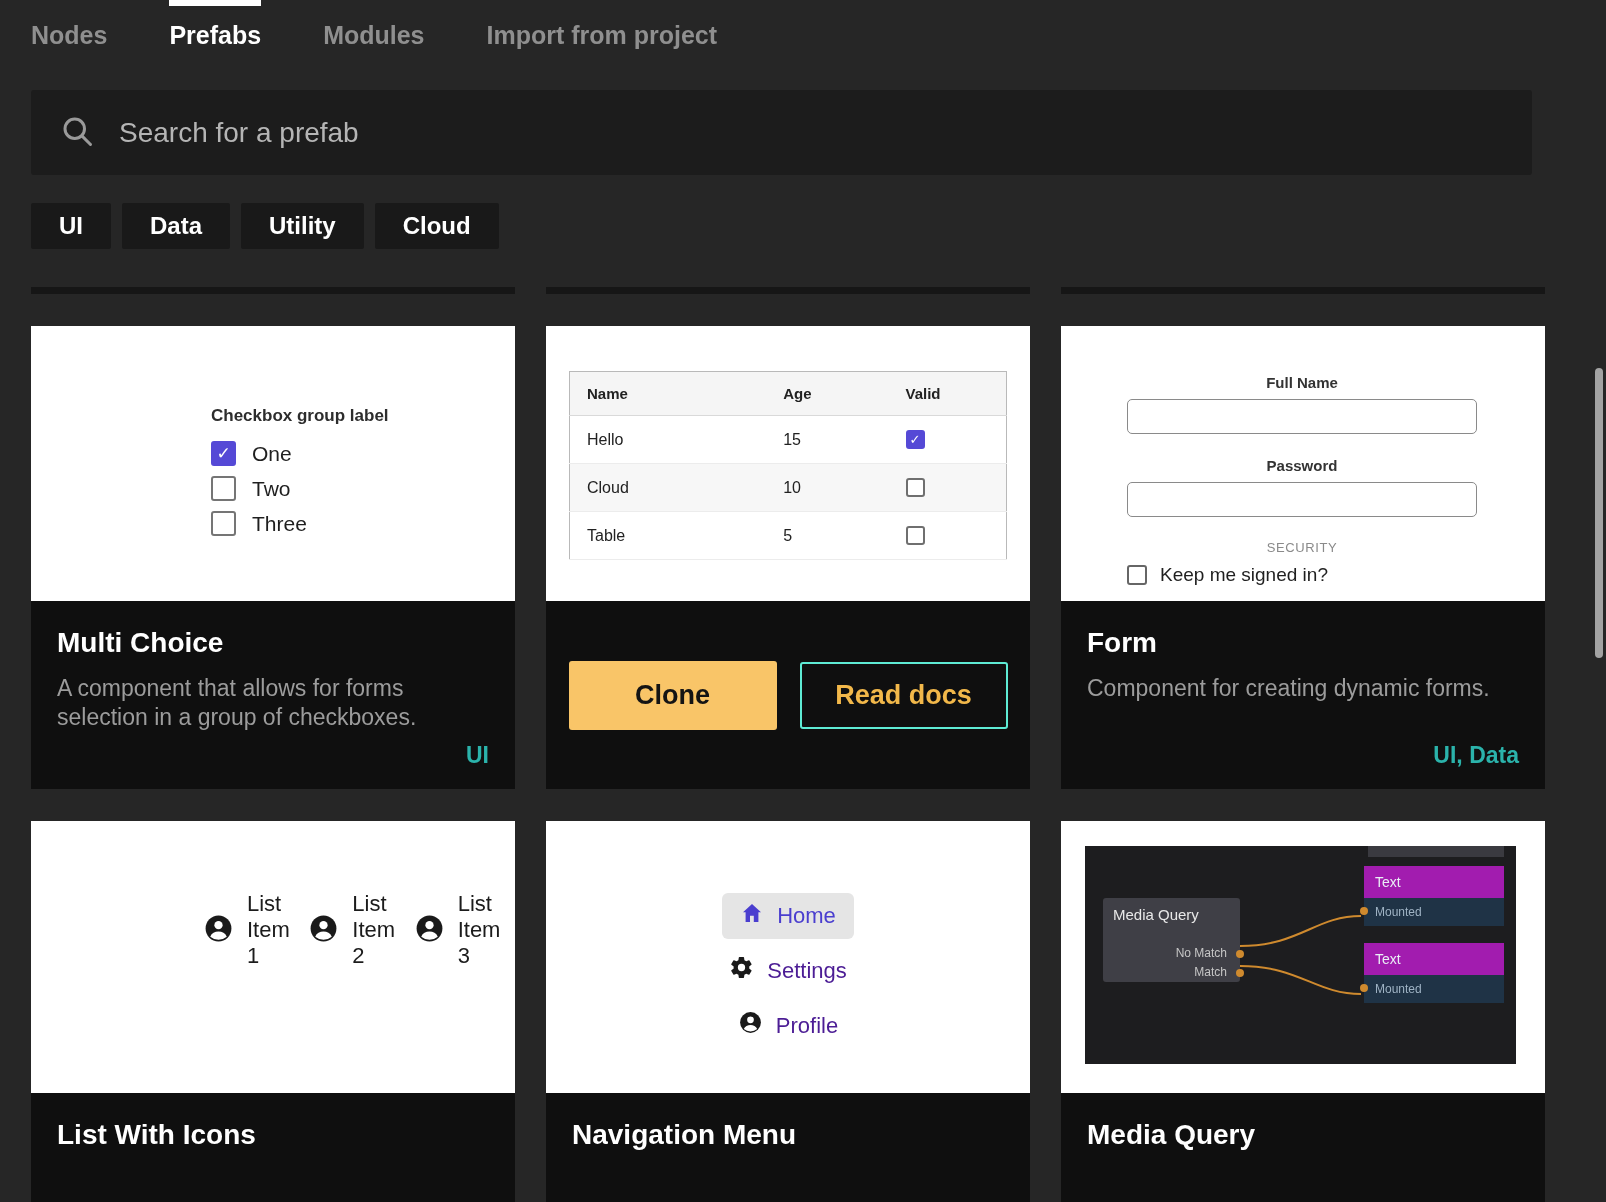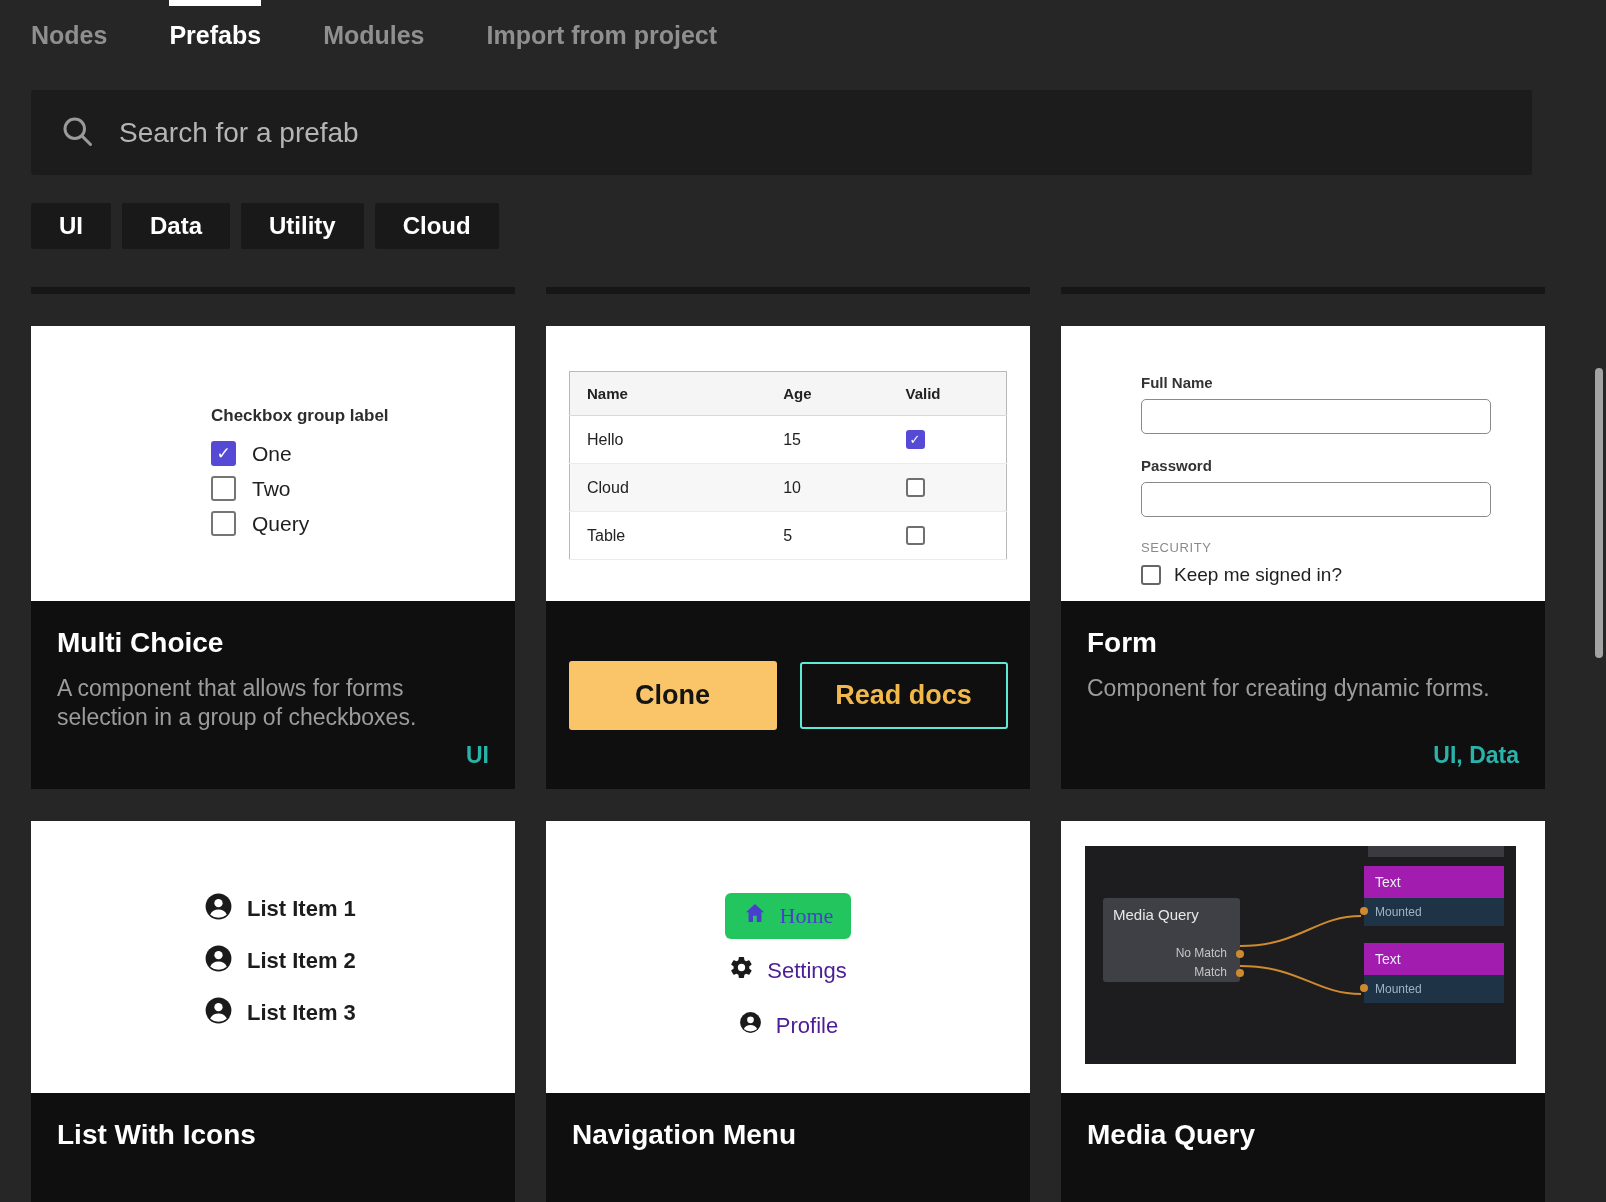--- a/index.html
+++ b/index.html
@@ -60,39 +60,39 @@
   .mini-cb.checked { background:#5549d6; border-color:#5549d6; color:#fff; font-size:13px; font-weight:700; }
   .hover-actions { flex:1; display:flex; align-items:center; justify-content:center; gap:23px; }
   .btn-clone { width:208px; height:69px; background:#f9c568; color:#141414; border:none; border-radius:3px;
                font-family:inherit; font-size:27px; font-weight:700; display:flex; align-items:center;
                justify-content:center; cursor:pointer; }
   .btn-docs { width:208px; height:67px; background:transparent; border:2px solid #5eead4; color:#f2b84a;
               border-radius:3px; font-family:inherit; font-size:27px; font-weight:700; display:flex;
               align-items:center; justify-content:center; cursor:pointer; }
 
   
-  .form-preview { position:absolute; left:80px; top:48px; }
+  .form-preview { position:absolute; left:66px; top:48px;text-align:center; }
   .f-label { font-size:15px; color:#333; font-weight:700; margin-bottom:8px; }
   .f-input { width:350px; height:35px; border:1px solid #8a8a8a; border-radius:5px; background:#fff; margin-bottom:23px; }
   .f-section { font-size:13px; color:#8a8a8a; letter-spacing:0.6px; margin-bottom:9px; }
   .f-check-row { display:flex; align-items:center; gap:13px; }
   .f-cb { width:20px; height:20px; border:2px solid #666; border-radius:3px; background:#fff; }
   .f-cb-label { font-size:19px; color:#1f1f1f; }
 
   
-  .icon-list { position:absolute; left:172px; top:70px; display:flex; flex-direction:column; gap:17px;font-weight:bold; }
+  .icon-list { position:absolute; left:172px; top:70px; display:flex; flex-direction:row; gap:4px; }
   .il-row { display:flex; align-items:center; gap:13px; }
   .il-label { font-size:22px; color:#1c1c1c; }
 
   
   .nav-preview { position:absolute; left:0; right:0; top:72px; display:flex; flex-direction:column;
                  align-items:center; gap:8px; }
   .nav-item { display:flex; align-items:center; gap:13px; font-size:22px; color:#4c1d95;
               padding:8px 18px; border-radius:6px; }
-  .nav-item.active { background:#22c55e; color:#4a3ecf;font-family:Liberation Serif, serif; }
+  .nav-item.active { background:#e5e5e5; color:#4a3ecf; }
 
   
   .mq-canvas { position:absolute; left:24px; top:25px; width:431px; height:218px; background:#1d1d1f; }
   .mq-node { position:absolute; left:18px; top:52px; width:137px; height:84px; background:#3f3f46;
              border-radius:3px; display:flex; flex-direction:column; }
   .mq-node-title { color:#e8e8e8; font-size:15px; padding:8px 10px; flex:1; }
   .mq-port { position:relative; color:#c6c6c6; font-size:12px; text-align:right; padding-right:13px; line-height:19px; }
   .mq-port::after { content:""; position:absolute; right:-4px; top:6px; width:8px; height:8px;
                     border-radius:50%; background:#cf8a2e; }
   .mq-target { position:absolute; left:279px; width:140px; }
@@ -149,21 +149,21 @@
           <div class="cb-row">
             <span class="cb checked">✓</span>
             <span class="cb-label">One</span>
           </div>
           <div class="cb-row">
             <span class="cb"></span>
             <span class="cb-label">Two</span>
           </div>
           <div class="cb-row">
             <span class="cb"></span>
-            <span class="cb-label">Query</span>
+            <span class="cb-label">Three</span>
           </div>
         </div>
       </div>
       <div class="card-info">
         <div class="card-title">Multi Choice</div>
         <div class="card-desc">A component that allows for forms selection in a group of checkboxes.</div>
         <div class="card-tags">UI</div>
       </div>
     </div>
 

